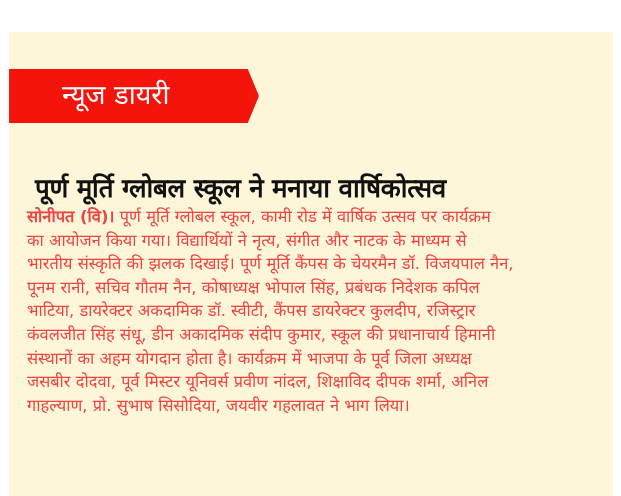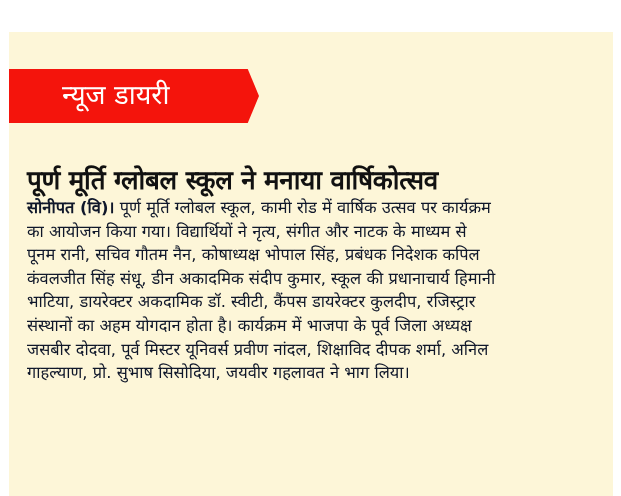--- a/index.html
+++ b/index.html
@@ -50,47 +50,48 @@
       font-size: 26px;
       font-weight: bold;
       color: #111111;
       line-height: 36px;
       white-space: nowrap;
       letter-spacing: -0.3px;
     }
     .body {
       position: absolute;
       left: 27px;
-      top: 196px;
+      top: 205px;
       width: 585px;
       font-size: 16.4px;
-      color: #0f172a;
+      color: #ef4444;
       line-height: 23.6px;
     }
     .body .line {
       display: block;
       white-space: nowrap;
       height: 23.6px;
     }
     .dateline {
       font-weight: bold;
     }
   </style>
 </head>
 <body>
 
 <div class="clipping"></div>
 
 <div class="banner"></div>
 <div class="banner-text">न्यूज डायरी</div>
 
-<h1 class="headline" style="margin:0;">पूर्ण मूर्ति ग्लोबल स्कूल ने मनाया वार्षिकोत्सव</h1>
+<h1 class="headline" style="margin:8px;">पूर्ण मूर्ति ग्लोबल स्कूल ने मनाया वार्षिकोत्सव</h1>
 
 <div class="body">
   <span class="line"><span class="dateline">सोनीपत (वि)।</span><span> पूर्ण मूर्ति ग्लोबल स्कूल, कामी रोड में वार्षिक उत्सव पर कार्यक्रम</span></span>
   <span class="line">का आयोजन किया गया। विद्यार्थियों ने नृत्य, संगीत और नाटक के माध्यम से</span>
+  <span class="line">भारतीय संस्कृति की झलक दिखाई। पूर्ण मूर्ति कैंपस के चेयरमैन डॉ. विजयपाल नैन,</span>
   <span class="line">पूनम रानी, सचिव गौतम नैन, कोषाध्यक्ष भोपाल सिंह, प्रबंधक निदेशक कपिल</span>
+  <span class="line">भाटिया, डायरेक्टर अकदामिक डॉ. स्वीटी, कैंपस डायरेक्टर कुलदीप, रजिस्ट्रार</span>
   <span class="line">कंवलजीत सिंह संधू, डीन अकादमिक संदीप कुमार, स्कूल की प्रधानाचार्य हिमानी</span>
-  <span class="line">भाटिया, डायरेक्टर अकदामिक डॉ. स्वीटी, कैंपस डायरेक्टर कुलदीप, रजिस्ट्रार</span>
   <span class="line">संस्थानों का अहम योगदान होता है। कार्यक्रम में भाजपा के पूर्व जिला अध्यक्ष</span>
   <span class="line">जसबीर दोदवा, पूर्व मिस्टर यूनिवर्स प्रवीण नांदल, शिक्षाविद दीपक शर्मा, अनिल</span>
   <span class="line">गाहल्याण, प्रो. सुभाष सिसोदिया, जयवीर गहलावत ने भाग लिया।</span>
 </div>
 
 </body></html>

